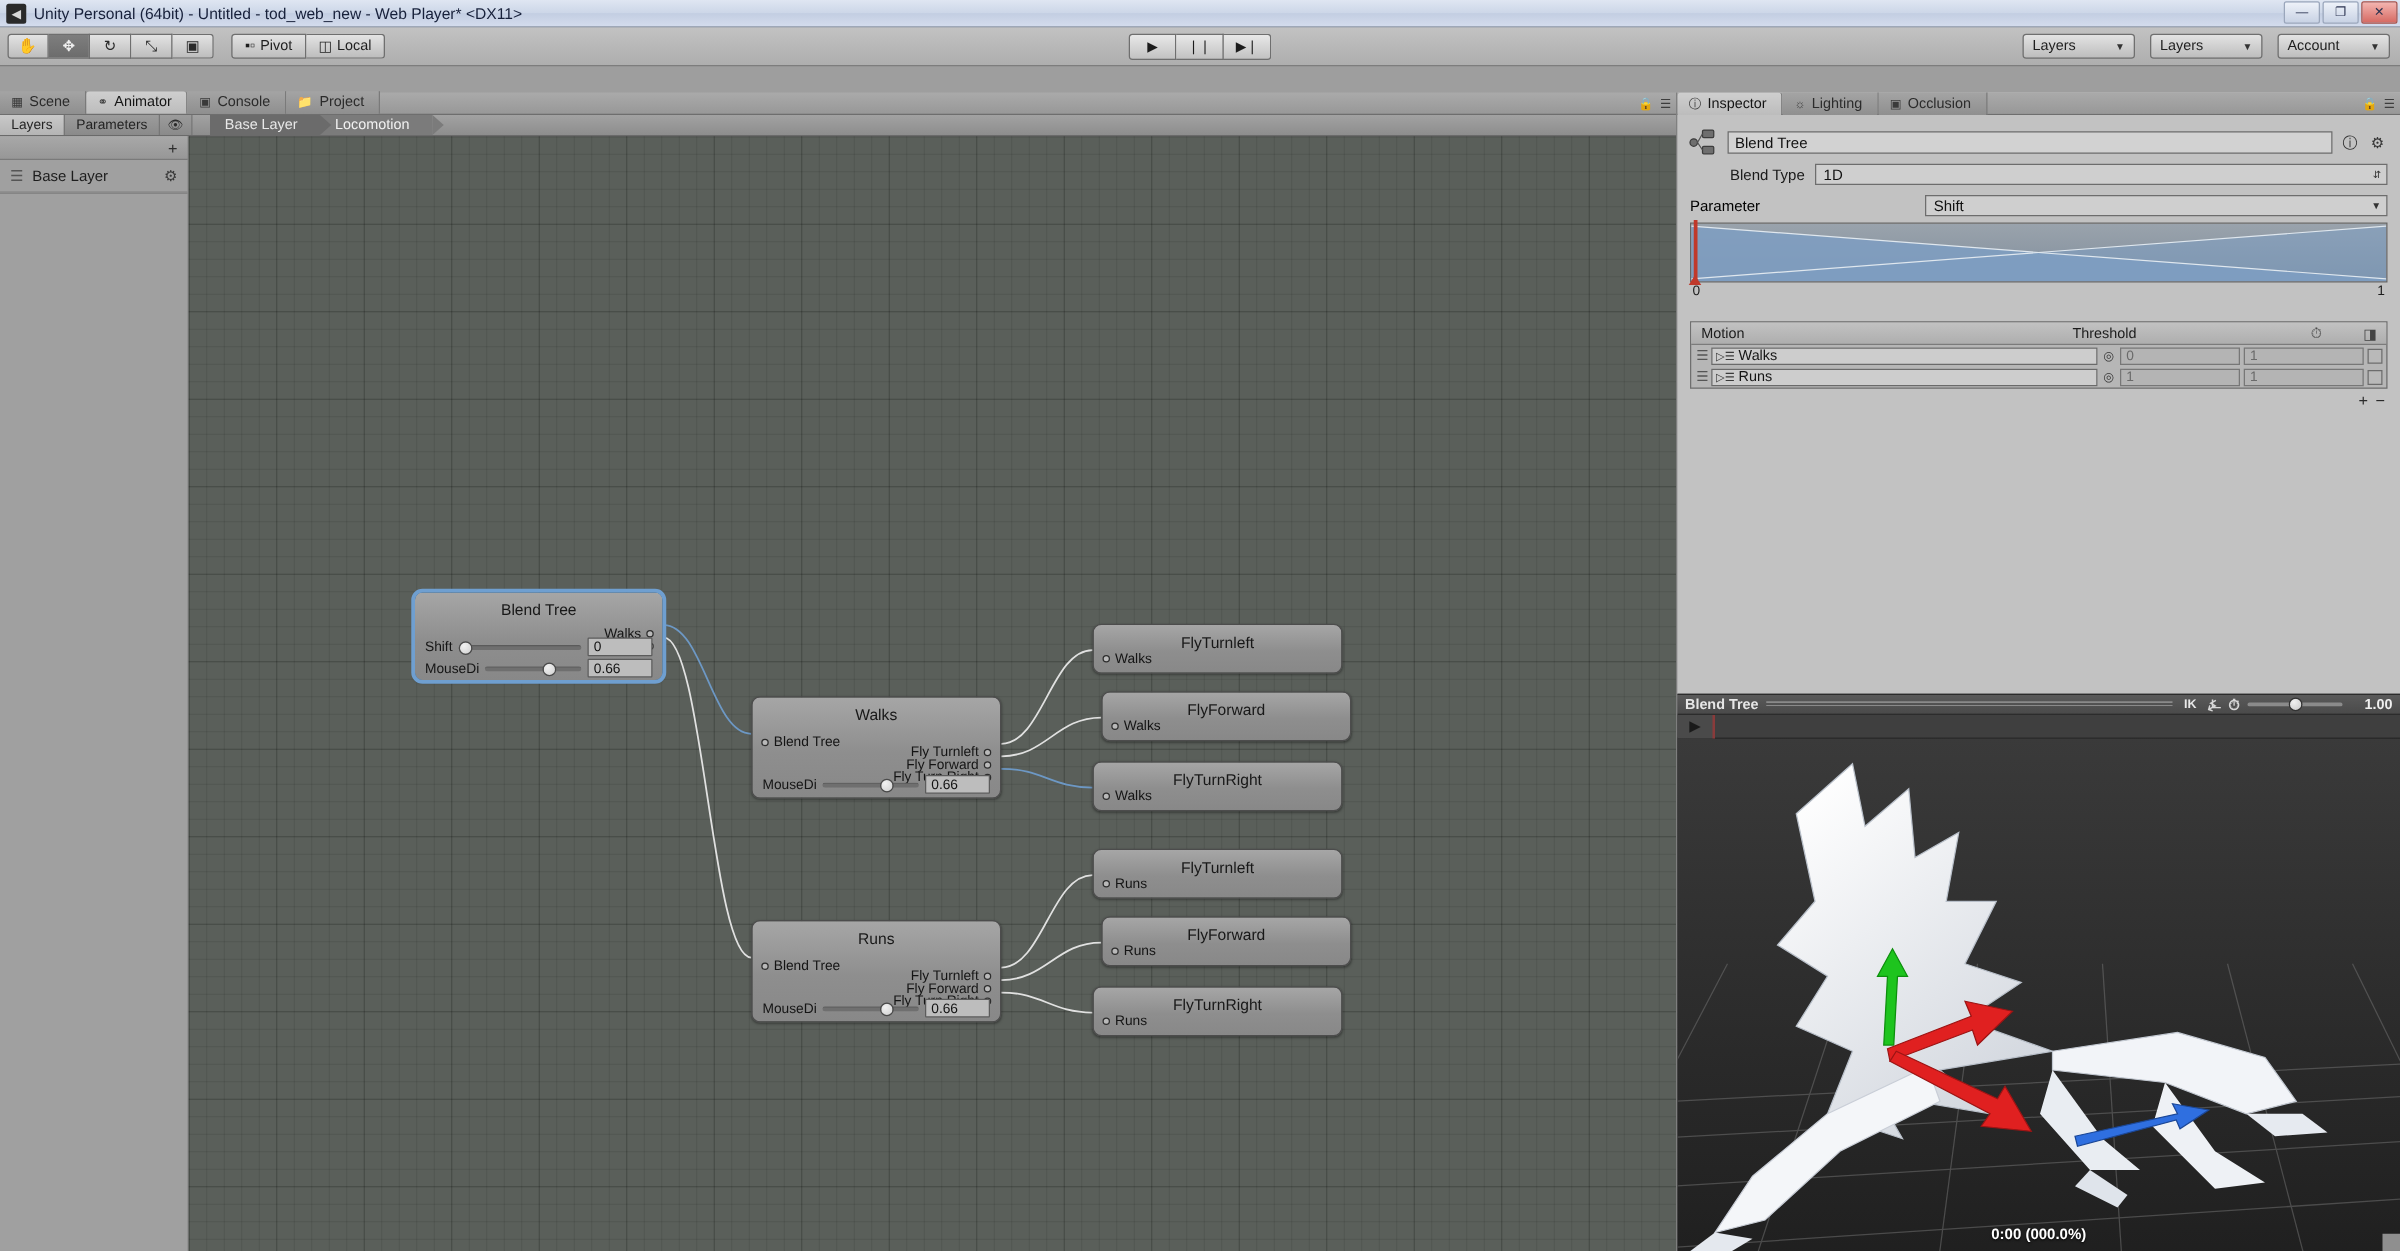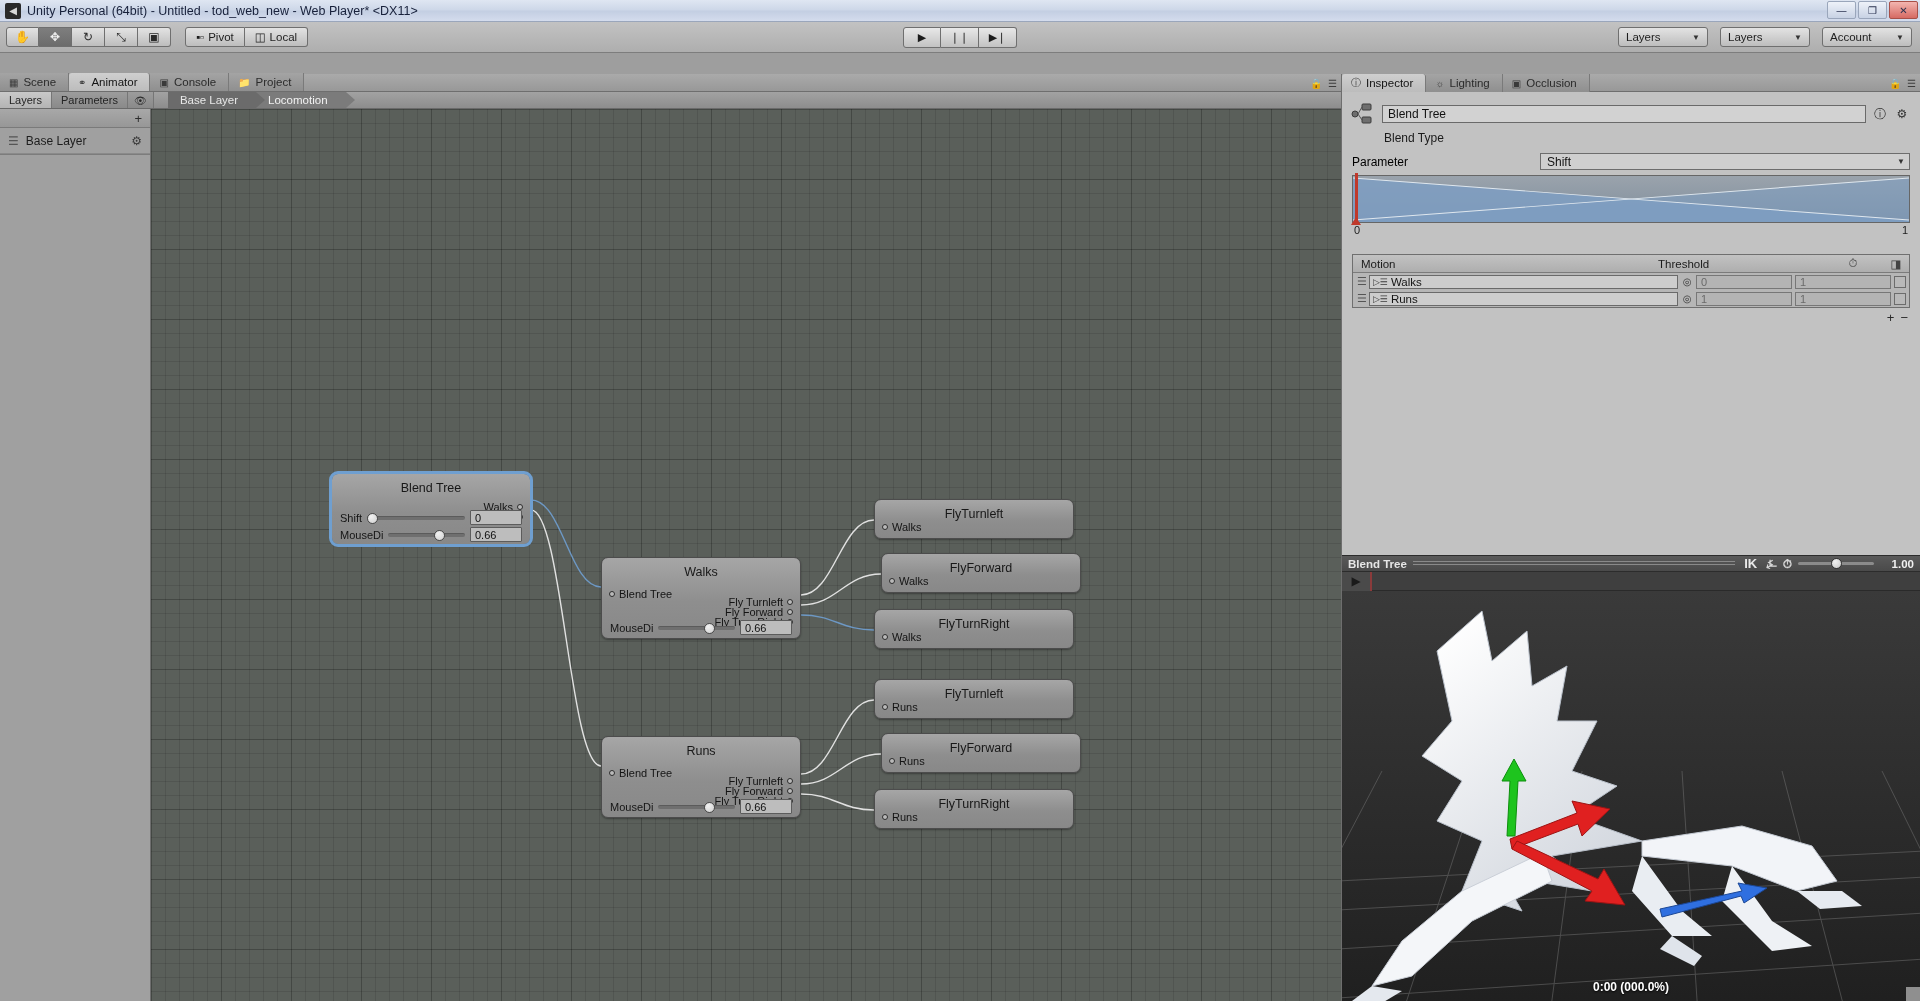--- a/index.html
+++ b/index.html
@@ -327,21 +327,21 @@
   
   .preview { position:absolute; left:0; right:0; bottom:0; top:481px; background:#3b3b3b; }
   .prev-head {
     height:17px; background: linear-gradient(180deg,#5a5a5a,#4a4a4a);
     border-top:1px solid #2c2c2c; border-bottom:1px solid #2c2c2c;
     display:flex; align-items:center; gap:6px; padding:0 6px;
     color:#e6e6e6; font-size:11.5px; font-weight:bold;
   }
   .prev-lines { flex:1; height:6px;
     background: repeating-linear-gradient(180deg,#8a8a8a 0 1px, transparent 1px 3px); }
-  .prev-ik { font-size:13px; font-weight:bold; color:#e8e8e8; padding:0 3px; }
+  .prev-ik { font-size:10px; font-weight:bold; color:#e8e8e8; padding:0 3px; }
   .prev-ico { color:#d8d8d8; font-size:12px; }
   .speed-track { width:76px; height:3px; background:#8b8b8b; position:relative; border-radius:2px; }
   .speed-knob { position:absolute; left:44%; top:-4px; width:11px; height:11px; border-radius:50%;
                 background:radial-gradient(circle at 35% 30%, #f0f0f0,#c8c8c8); border:1px solid #333; }
   .speed-val { font-size:11.5px; color:#f0f0f0; font-weight:bold; width:34px; text-align:right; }
   .prev-timeline {
     height:19px; background:#3f3f3f; border-bottom:1px solid #2a2a2a;
     display:flex; align-items:center;
   }
   .prev-play {
@@ -636,20 +636,24 @@
               <path d="M9 13 L13 6 M9 13 L13 19" stroke="#555" fill="none"></path>
             </svg>
           </div>
           <div class="name-field">Blend Tree</div>
           <div class="mini-btn">ⓘ</div>
           <div class="mini-btn">⚙</div>
         </div>
 
         <div class="row">
           <div class="row-label">Blend Type</div>
+          <div class="dropdown">
+            <span>1D</span>
+            <span class="caret">⇵</span>
+          </div>
         </div>
 
         <div class="param-row">
           <div class="param-label">Parameter</div>
           <div class="dropdown">
             <span>Shift</span>
             <span class="caret">▼</span>
           </div>
         </div>
 

